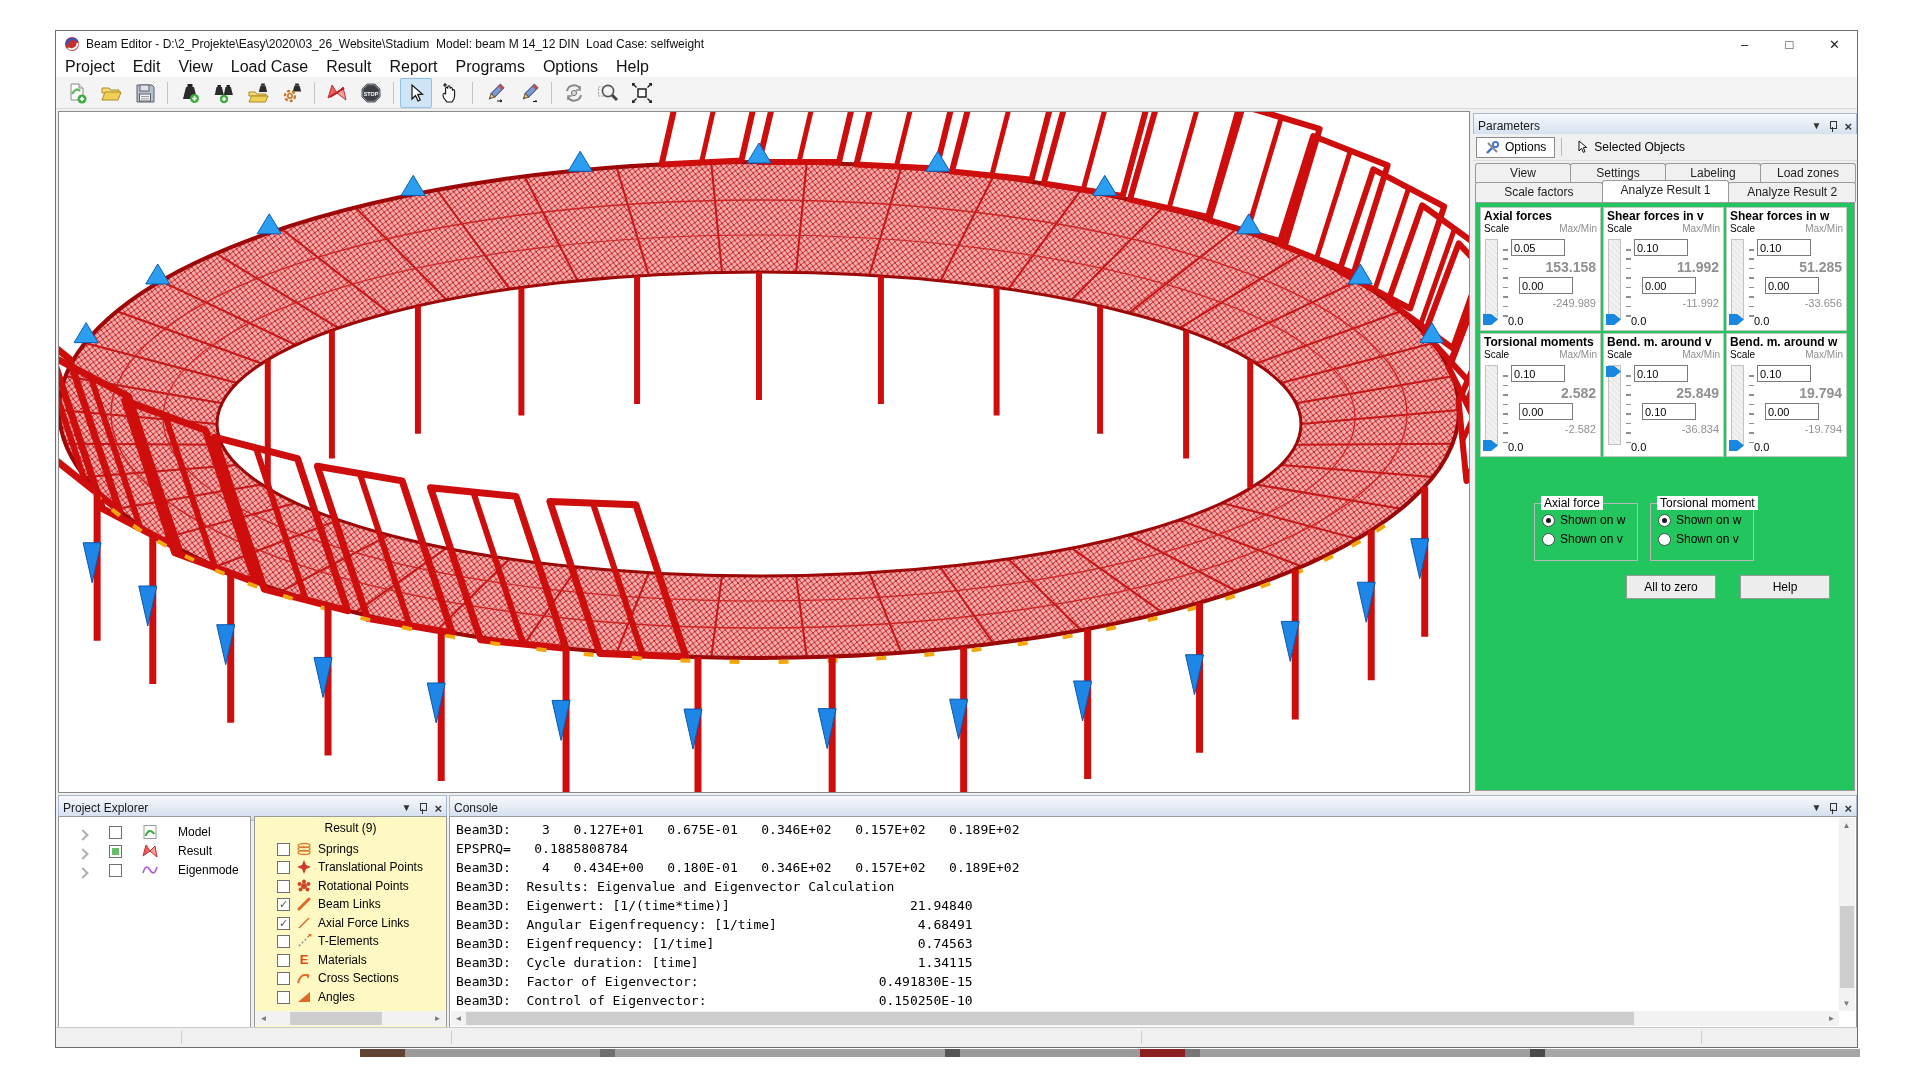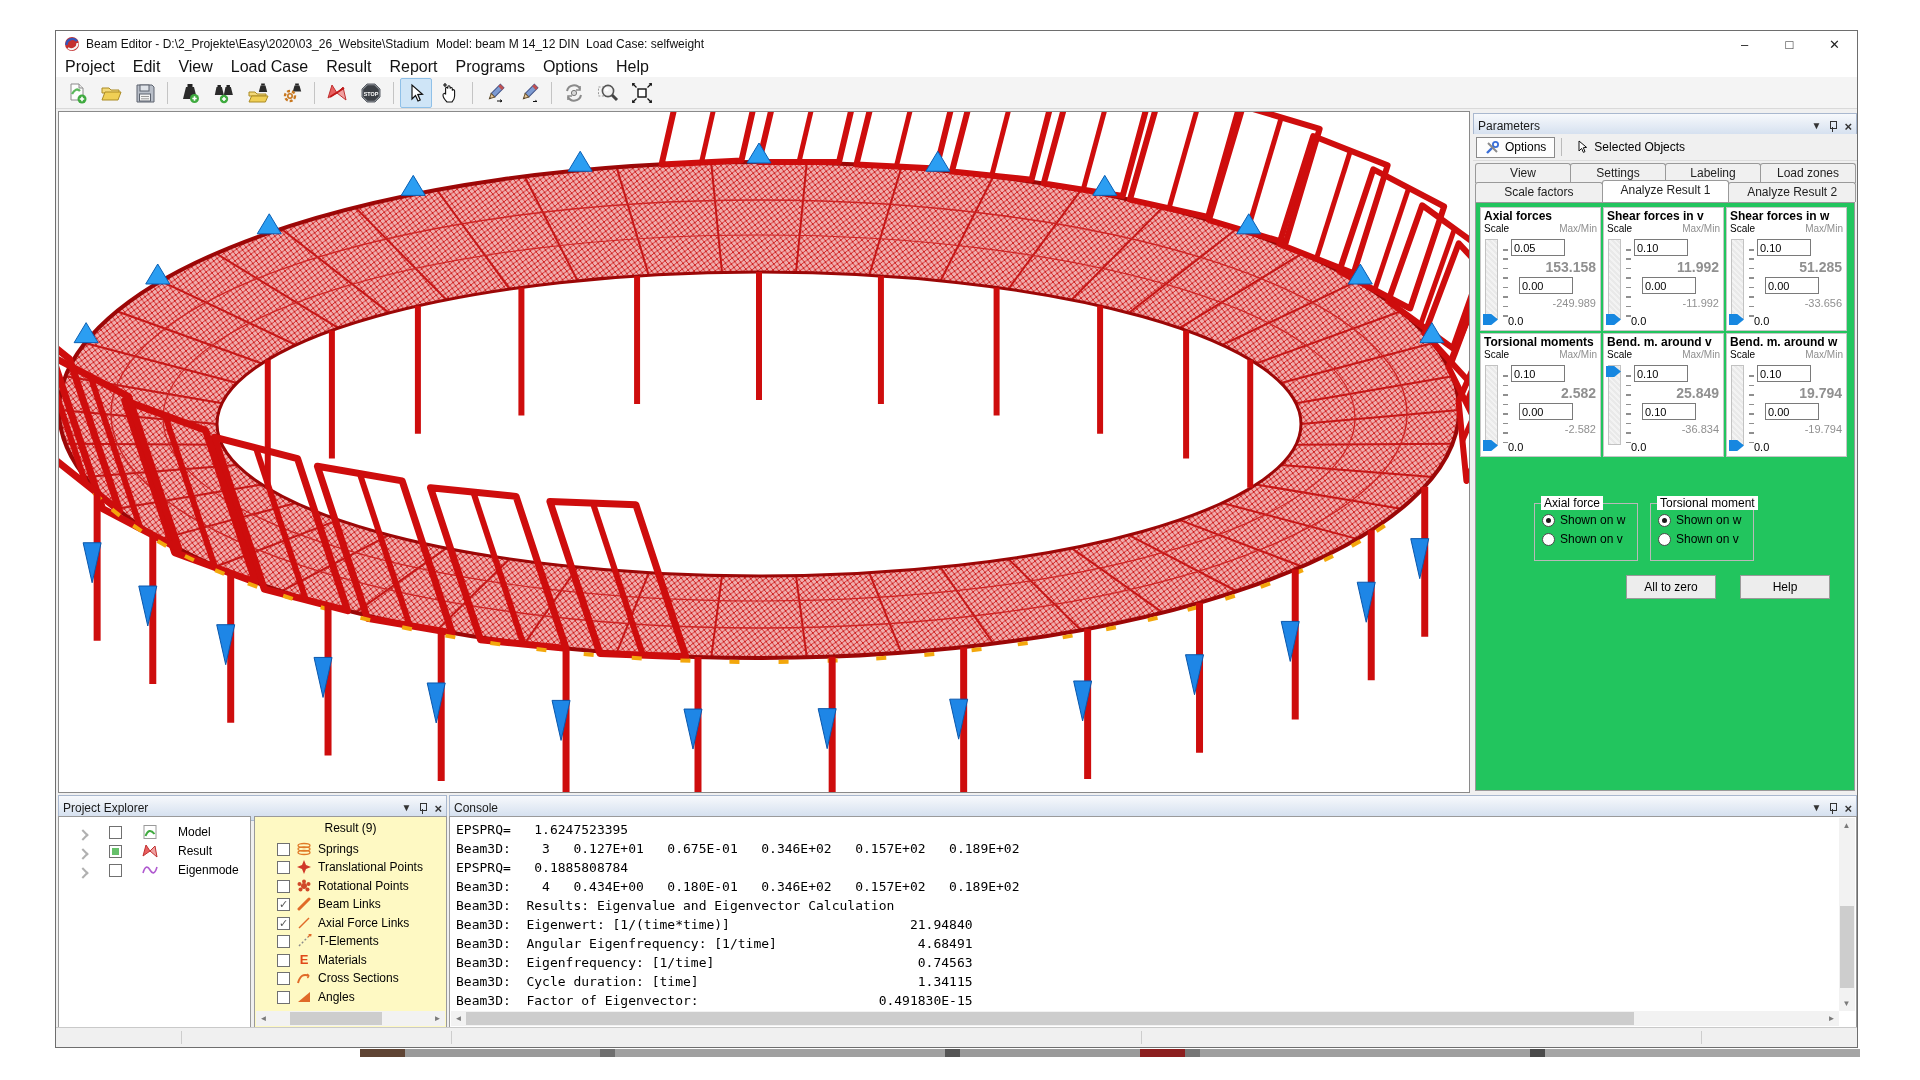--- a/index.html
+++ b/index.html
@@ -768,21 +768,20 @@
     <div class="panel-header">
       <span>Console</span>
       <span class="ph-btns">
         <span class="ph-btn">▼</span>
         <span class="pin"></span>
         <span class="ph-x">×</span>
       </span>
     </div>
     <div class="console-body">
       <div class="console-text">
-        <div class="cline">EPSPRQ=   1.6247523395</div>
         <div class="cline">Beam3D:    3   0.127E+01   0.675E-01   0.346E+02   0.157E+02   0.189E+02</div>
         <div class="cline">EPSPRQ=   0.1885808784</div>
         <div class="cline">Beam3D:    4   0.434E+00   0.180E-01   0.346E+02   0.157E+02   0.189E+02</div>
         <div class="cline">Beam3D:  Results: Eigenvalue and Eigenvector Calculation</div>
         <div class="cline">Beam3D:  Eigenwert: [1/(time*time)]                       21.94840</div>
         <div class="cline">Beam3D:  Angular Eigenfrequency: [1/time]                  4.68491</div>
         <div class="cline">Beam3D:  Eigenfrequency: [1/time]                          0.74563</div>
         <div class="cline">Beam3D:  Cycle duration: [time]                            1.34115</div>
         <div class="cline">Beam3D:  Factor of Eigenvector:                       0.491830E-15</div>
         <div class="cline">Beam3D:  Control of Eigenvector:                      0.150250E-10</div>

